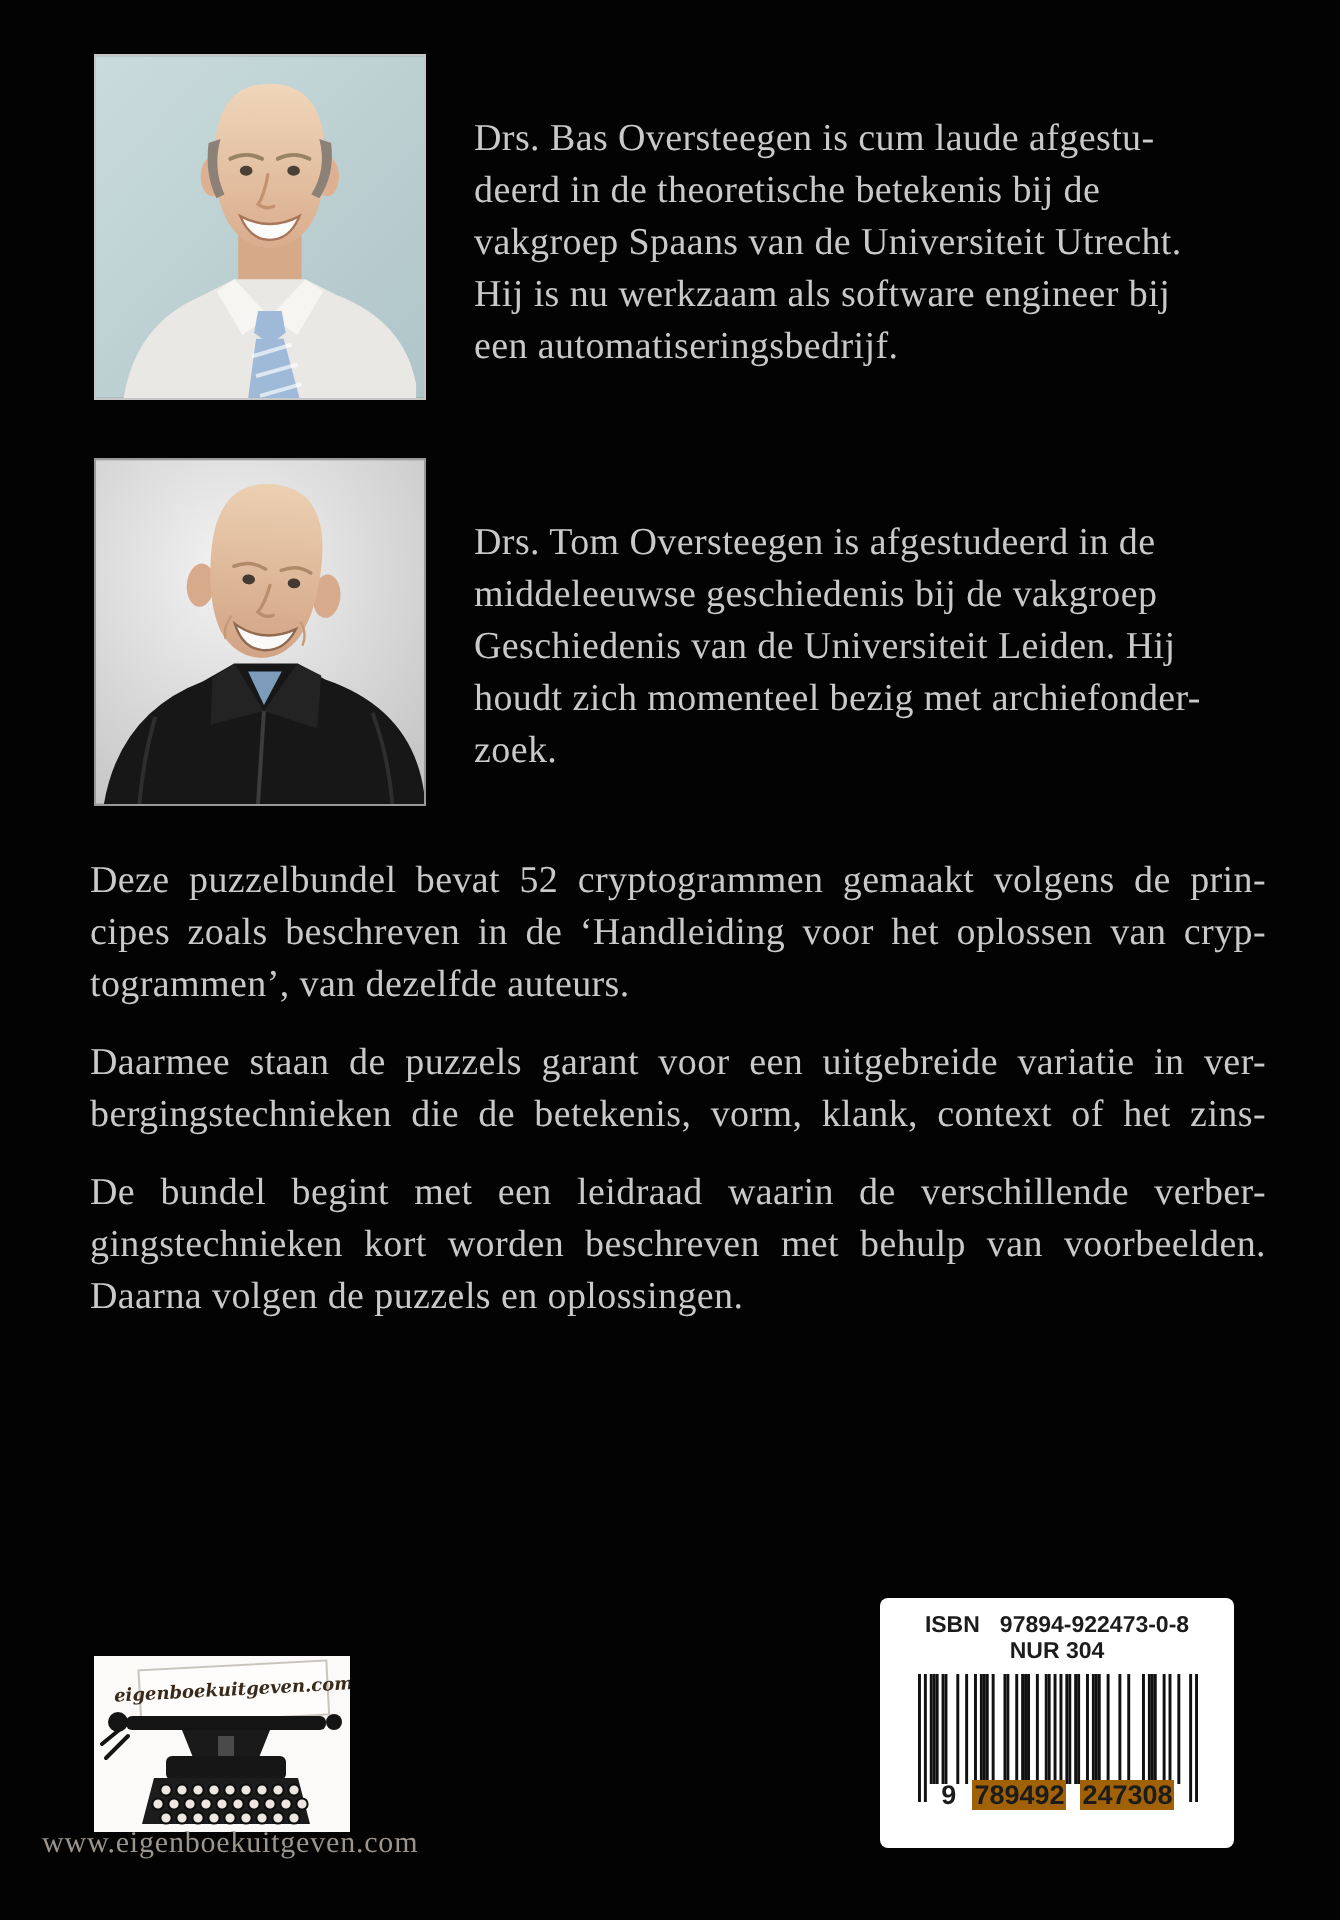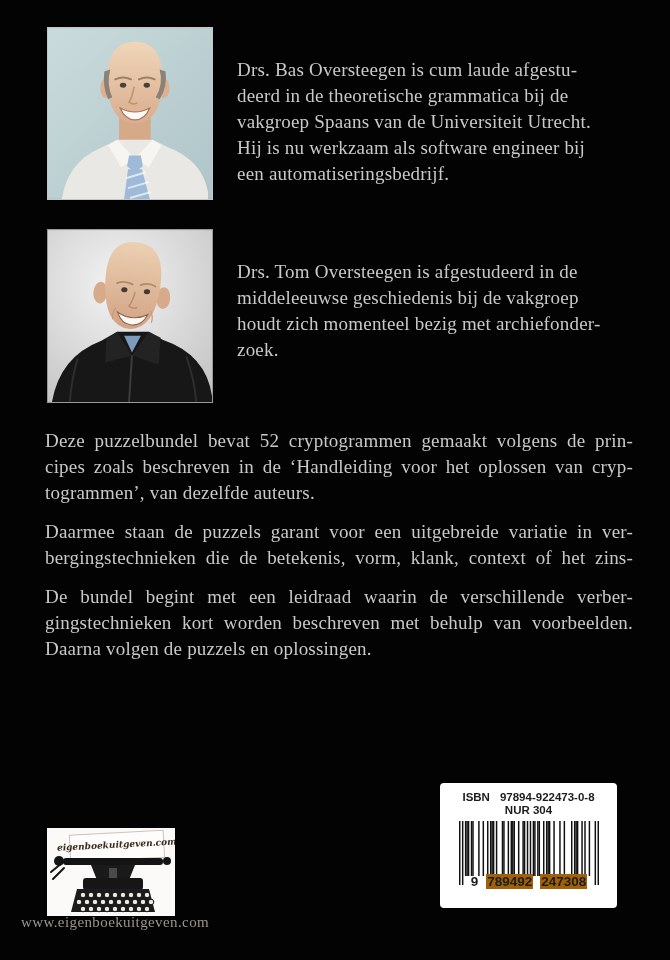--- a/index.html
+++ b/index.html
@@ -46,21 +46,21 @@
   .website{
     position:absolute;
     left:21px;top:913px;
     color:#9c958d;
     font-size:15px;
     line-height:18px;
     letter-spacing:.4px;
   }
   .barcode-box{
     position:absolute;
-    left:440px;top:783px;width:177px;height:125px;
+    left:440px;top:799px;width:177px;height:125px;
     background:#fff;
     border-radius:4px;
     box-sizing:border-box;
     padding-top:8px;
     font-family:"Liberation Sans", sans-serif;
     color:#1c1c1c;
   }
   .isbn-row{
     display:flex;justify-content:center;gap:10px;
     font-size:11.5px;line-height:13px;font-weight:bold;
@@ -113,21 +113,21 @@
       <path d="M70 113 L88 132 L74 141 L61 119 Z" fill="#f6f5f1"></path>
       <path d="M106 113 L88 132 L102 141 L115 119 Z" fill="#f6f5f1"></path>
       <path d="M82 129 L94 129 L96 140 L88 146 L80 140 Z" fill="#9fbad8"></path>
       <path d="M81 143 L95 143 L103 173 L77 173 Z" fill="#9fbad8"></path>
       <path d="M79 152 L99 146 M81 162 L102 156 M83 172 L104 166" stroke="#ffffff" stroke-width="2" opacity="0.65"></path>
     </svg>
   </div>
 
   <div class="bio bio1">
       <div>Drs. Bas Oversteegen is cum laude afgestu-</div>
-      <div>deerd in de theoretische grammatica bij de</div>
+      <div>deerd in de theoretische betekenis bij de</div>
       <div>vakgroep Spaans van de Universiteit Utrecht.</div>
       <div>Hij is nu werkzaam als software engineer bij</div>
       <div>een automatiseringsbedrijf.</div>
     </div>
 
   <div class="photo photo2">
     <svg viewBox="0 0 166 174">
       <defs>
         <radialGradient id="p2bg" cx="0.42" cy="0.32" r="0.95">
           <stop offset="0" stop-color="#f3f3f3"></stop>
@@ -156,20 +156,21 @@
       <path d="M102 103 L85 127 L112 136 L114 109 Z" fill="#232323"></path>
       <path d="M77 107 L85 124 L94 107 Z" fill="#7d9cbc"></path>
       <path d="M85 127 L82 174" stroke="#3c3c3c" stroke-width="2"></path>
       <path d="M30 130 Q24 150 22 174 M140 128 Q148 150 150 174" stroke="#2e2e2e" stroke-width="2" fill="none"></path>
     </svg>
   </div>
 
   <div class="bio bio2">
       <div>Drs. Tom Oversteegen is afgestudeerd in de</div>
       <div>middeleeuwse geschiedenis bij de vakgroep</div>
+      <div>Geschiedenis van de Universiteit Leiden. Hij</div>
       <div>houdt zich momenteel bezig met archiefonder-</div>
       <div>zoek.</div>
     </div>
 
   <div class="body-text">
     <div class="para">
         <div class="jline">Deze puzzelbundel bevat 52 cryptogrammen gemaakt volgens de prin-</div>
         <div class="jline">cipes zoals beschreven in de ‘Handleiding voor het oplossen van cryp-</div>
         <div>togrammen’, van dezelfde auteurs.</div>
       </div>

